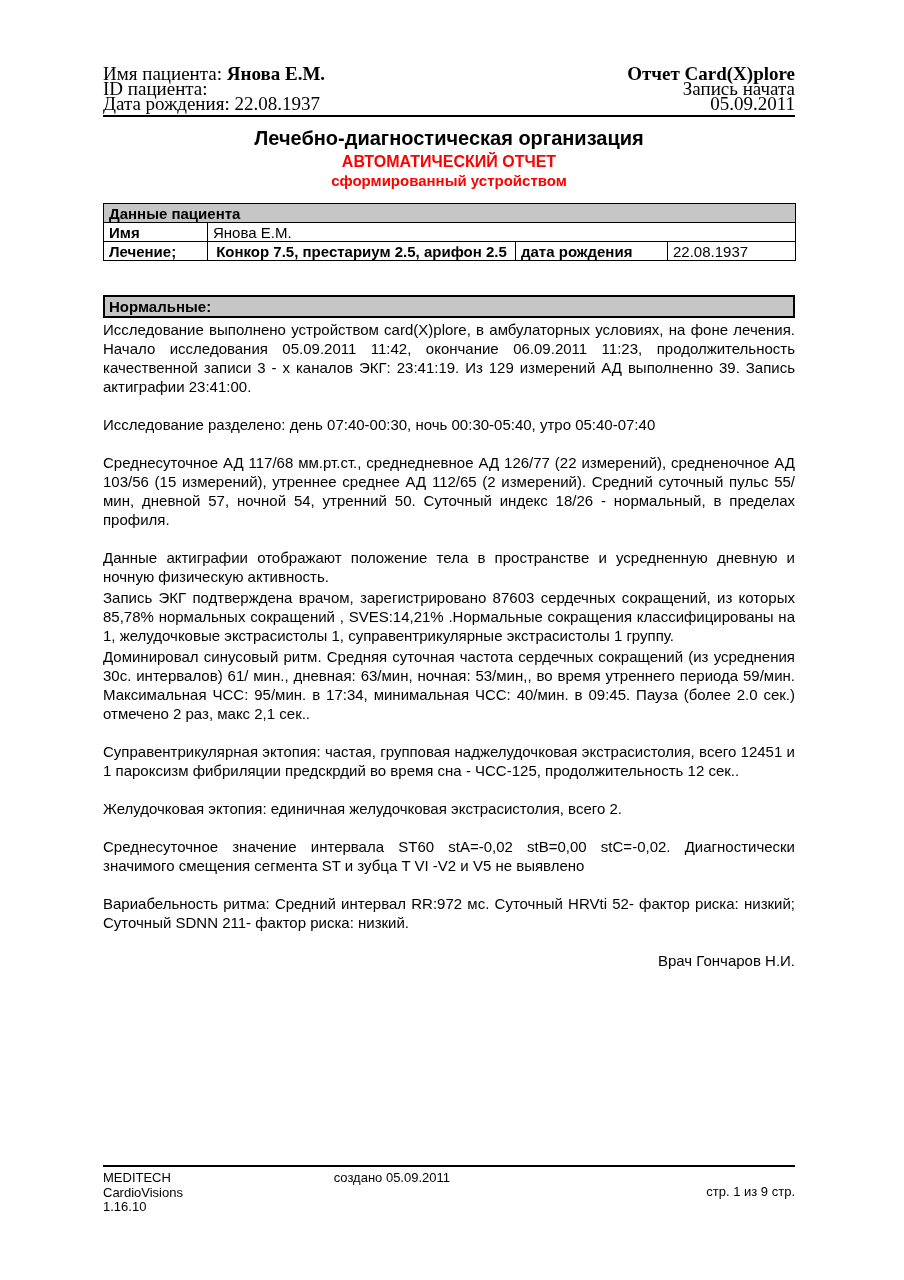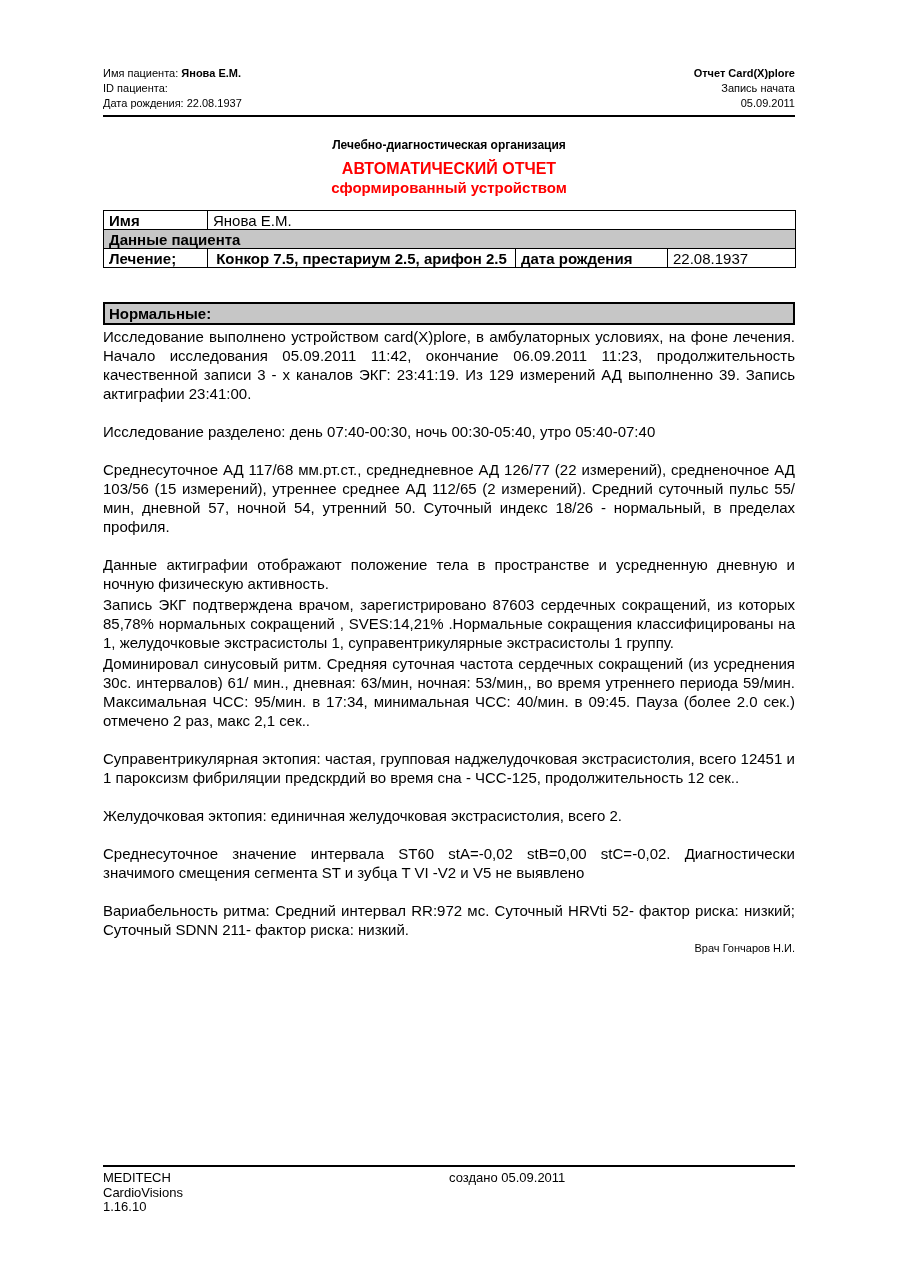--- a/index.html
+++ b/index.html
@@ -5,42 +5,42 @@
   * { margin:0; padding:0; box-sizing:border-box; }
   html,body { background:#ffffff; }
   body { width:904px; height:1280px; overflow:hidden; }
   .page {
     position:relative; width:904px; height:1280px; background:#ffffff;
     font-family:"Liberation Sans","DejaVu Sans",sans-serif; color:#000;
   }
   .content { position:absolute; left:103px; top:66px; width:692px; }
 
   
-  .doc-header { display:flex; justify-content:space-between; font-size:11px; line-height:15px; }
+  .doc-header { display:flex; justify-content:space-between; font-size:19px; line-height:15px;font-family:Liberation Serif, serif; }
   .doc-header .bold { font-weight:bold; }
   .hdr-right { text-align:right; }
   .header-rule { border-bottom:2.5px solid #000; margin-top:4px; }
 
   
-  .org-title { margin-top:19px; text-align:center; font-weight:bold; font-size:12px; line-height:19px; }
+  .org-title { margin-top:12px; text-align:center; font-weight:bold; font-size:20px; line-height:19px; }
   .auto-title { margin-top:4px; text-align:center; font-weight:bold; color:#ff0000; font-size:16px; line-height:19px; }
   .auto-sub { font-size:15px; }
 
   
   table.ptable { margin-top:13px; width:692px; border-collapse:collapse; table-layout:fixed; font-size:15px; }
   table.ptable td { border:1.5px solid #000; padding:0 5px; height:19px; vertical-align:middle; white-space:nowrap; overflow:hidden; }
   table.ptable td.thead { background:#c6c6c6; font-weight:bold; }
   table.ptable td.b { font-weight:bold; }
   table.ptable td.center { text-align:center;font-weight:bold; }
 
   
   .concl-bar { margin-top:34px; background:#c6c6c6; border:2px solid #000; font-weight:bold; font-size:15px; line-height:17px; padding:1px 4px; }
   .para { margin-top:2px; font-size:15px; line-height:19px; text-align:justify; }
   .para.gap { margin-top:19px; }
-  .doctor { text-align:right; font-size:11px; line-height:19px; }
+  .doctor { margin-top:19px; text-align:right; font-size:15px; line-height:19px; }
 
   
   .footer { position:absolute; left:103px; top:1165px; width:692px; font-size:13px; line-height:14.5px; }
   .footer-rule { border-top:2.5px solid #000; margin-bottom:4px; }
   .footer-cols { display:flex; }
   .f-left  { flex:1; text-align:left; }
   .f-center{ flex:1; text-align:left; }
   .f-right { flex:1; text-align:right; padding-top:14px; }
 </style>
 </head>
@@ -74,25 +74,25 @@
 
     <table class="ptable">
       <colgroup>
         <col style="width:104px">
           <col style="width:308px">
           <col style="width:152px">
           <col style="width:128px">
       </colgroup>
       <tbody>
           <tr>
+        <td colspan="4" class="thead">Данные пациента</td>
+      </tr>
+      <tr>
         <td class="b">Имя</td>
         <td colspan="3">Янова Е.М.</td>
-      </tr>
-      <tr>
-        <td colspan="4" class="thead">Данные пациента</td>
       </tr>
       <tr>
         <td class="b">Лечение;</td>
         <td class="center">Конкор 7.5, престариум 2.5, арифон 2.5</td>
         <td class="b">дата рождения</td>
         <td>22.08.1937</td>
       </tr>
     </tbody>
       </table>
 
@@ -114,15 +114,16 @@
 
   <div class="footer">
     <div class="footer-rule"></div>
     <div class="footer-cols">
       <div class="f-left">
         <div>MEDITECH</div>
         <div>CardioVisions</div>
         <div>1.16.10</div>
       </div>
       <div class="f-center">создано 05.09.2011</div>
+      <div class="f-right">стр. 1  из  9 стр.</div>
     </div>
   </div>
 </div>
 
 </body></html>

